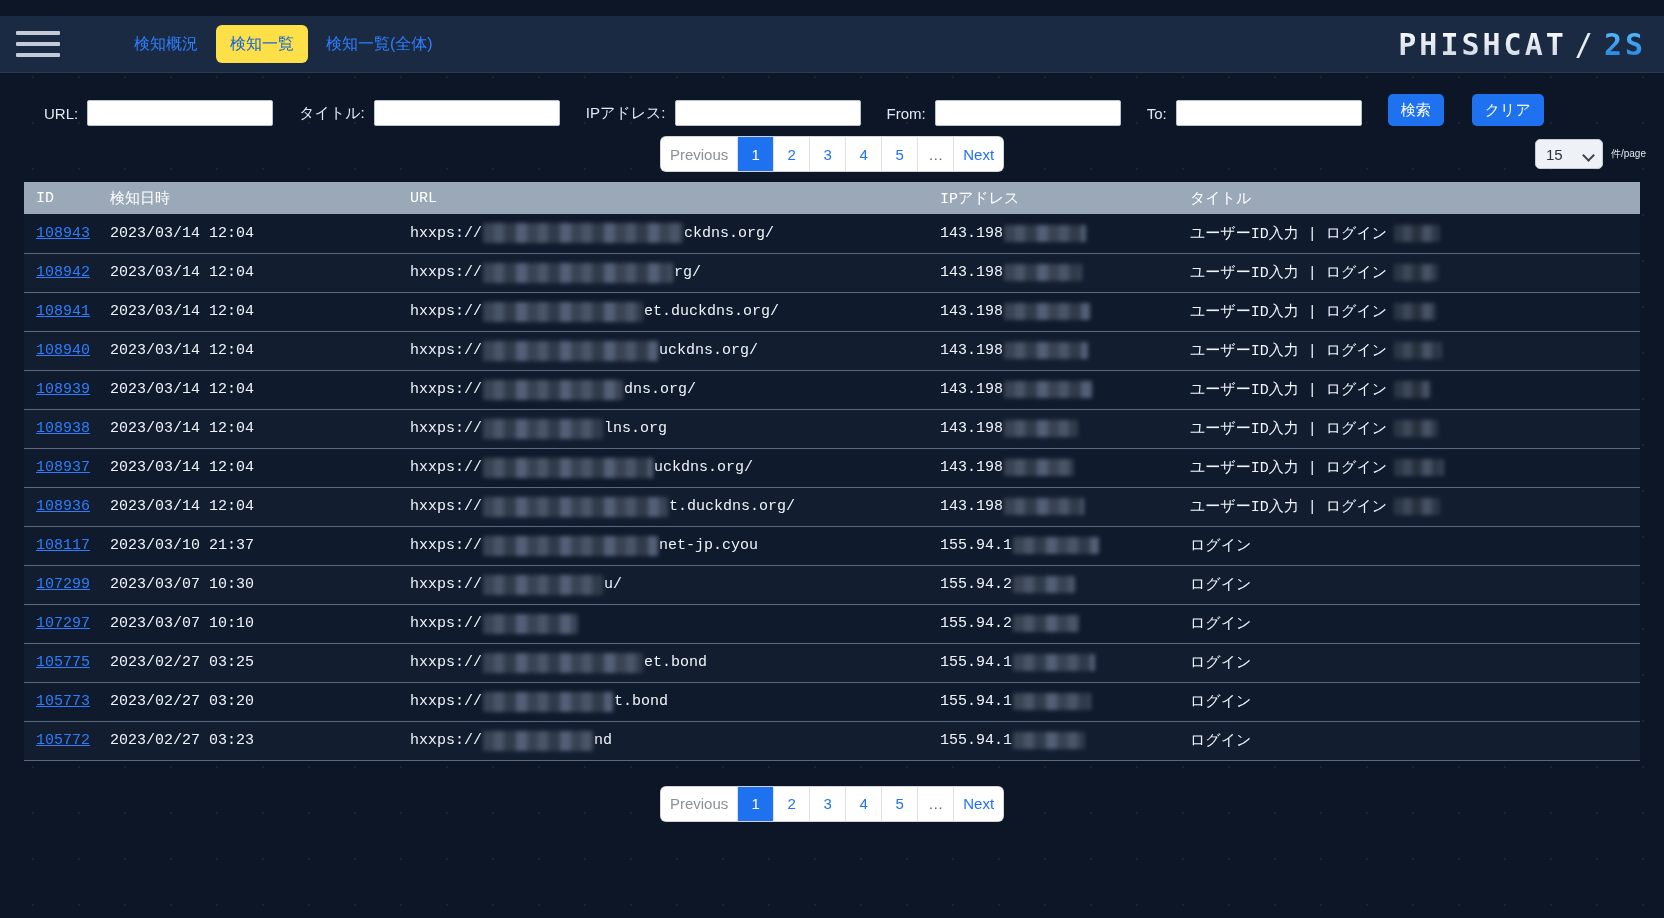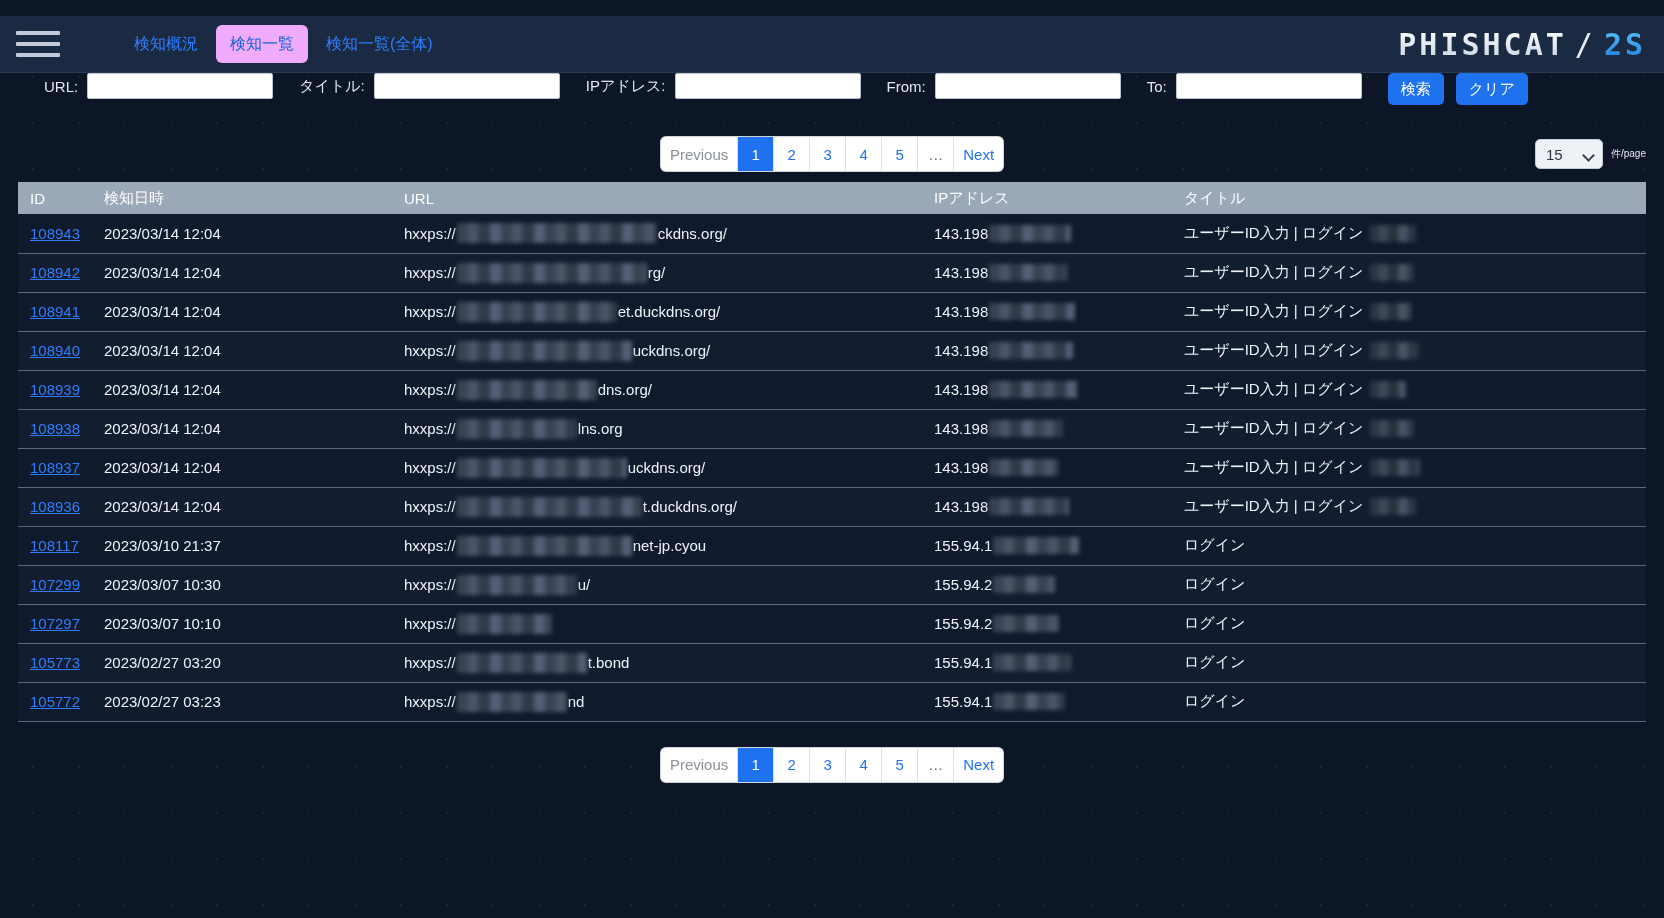--- a/index.html
+++ b/index.html
@@ -70,21 +70,21 @@
   .nav-tab {
     font-size: 16px;
     color: #2f7dfd;
     padding: 11px 14px;
     border-radius: 6px;
     cursor: pointer;
     white-space: nowrap;
     line-height: 1;
   }
   .nav-tab.active {
-    background: #f0abfc;
+    background: #fde047;
     color: #1565d8;
     border-radius: 6px;
   }
 
   .logo {
     margin-left: auto;
     display: flex;
     align-items: baseline;
     gap: 8px;
     font-family: "DejaVu Sans Mono", "Liberation Mono", monospace;
@@ -108,21 +108,21 @@
     background-clip: text;
     -webkit-text-fill-color: transparent;
   }
 
   
   .searchbar {
     position: relative;
     z-index: 2;
     height: 53px;
     display: flex;
-    align-items: flex-start;
+    align-items: flex-end;
     padding: 0 18px 0 44px;
     gap: 0;
   }
 
   .field {
     display: flex;
     align-items: center;
     gap: 9px;
     margin-right: 26px;
   }
@@ -153,21 +153,21 @@
     border-radius: 5px;
     background: #1f72ef;
     color: #fff;
     font-size: 15px;
     font-family: inherit;
     height: 32px;
     padding: 0 13px;
     cursor: pointer;
     white-space: nowrap;
   }
-  .btn + .btn { margin-left: 12px; }
+  .btn + .btn { margin-left: 28px; }
 
   
   .pager-row {
     position: relative;
     z-index: 2;
     height: 56px;
     display: flex;
     align-items: center;
     justify-content: center;
   }
@@ -237,21 +237,22 @@
     border-bottom: 2px solid #3c4450;
     transform: rotate(45deg);
     pointer-events: none;
   }
   .perpage-label { font-size: 10px; color: #e3e9f2; }
 
   
   .table-wrap {
     position: relative;
     z-index: 2;
-    padding: 0 18px;
+    padding: 0 24px;
+    font-family: Liberation Mono, monospace;
   }
   table.detections {
     width: 100%;
     border-collapse: collapse;
     table-layout: fixed;
   }
   table.detections thead th {
     background: #9aa8b8;
     color: #ffffff;
     font-size: 15px;
@@ -645,20 +646,42 @@
               <span class="redact" style="width: 66px;"></span>
             </span>
           </td>
           <td>
             <span class="title-cell">
               <span>ログイン</span>
             </span>
           </td>
         </tr>
         <tr>
+          <td class="c-id"><span class="id-link">105775</span></td>
+          <td>2023/02/27 03:25</td>
+          <td>
+            <span class="url-cell">
+              <span class="scheme">hxxps://</span>
+              <span class="redact tall" style="width: 160px;"></span>
+              <span>et.bond</span>
+            </span>
+          </td>
+          <td>
+            <span class="ip-cell">
+              <span>155.94.1</span>
+              <span class="redact" style="width: 82px;"></span>
+            </span>
+          </td>
+          <td>
+            <span class="title-cell">
+              <span>ログイン</span>
+            </span>
+          </td>
+        </tr>
+        <tr>
           <td class="c-id"><span class="id-link">105773</span></td>
           <td>2023/02/27 03:20</td>
           <td>
             <span class="url-cell">
               <span class="scheme">hxxps://</span>
               <span class="redact tall" style="width: 130px;"></span>
               <span>t.bond</span>
             </span>
           </td>
           <td>

